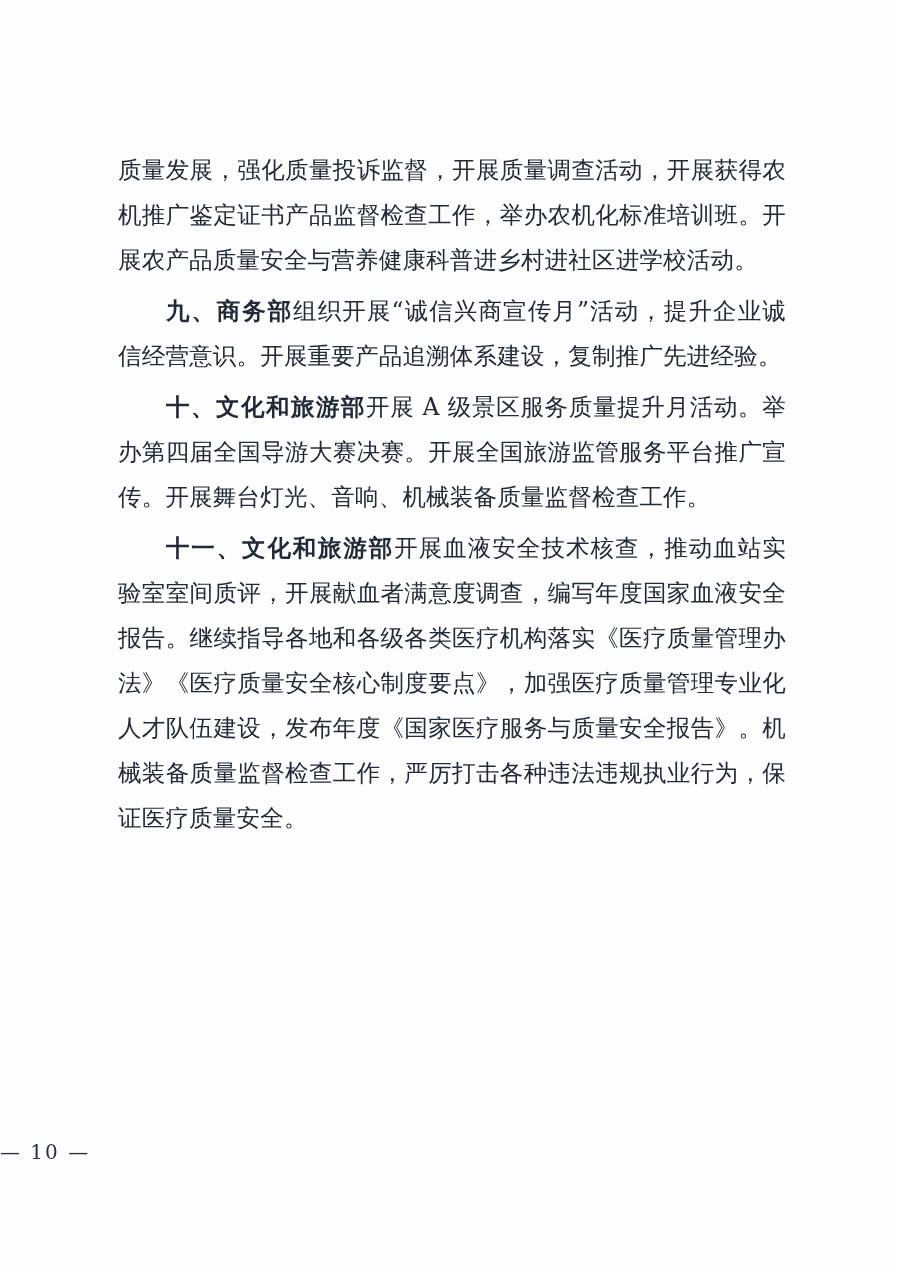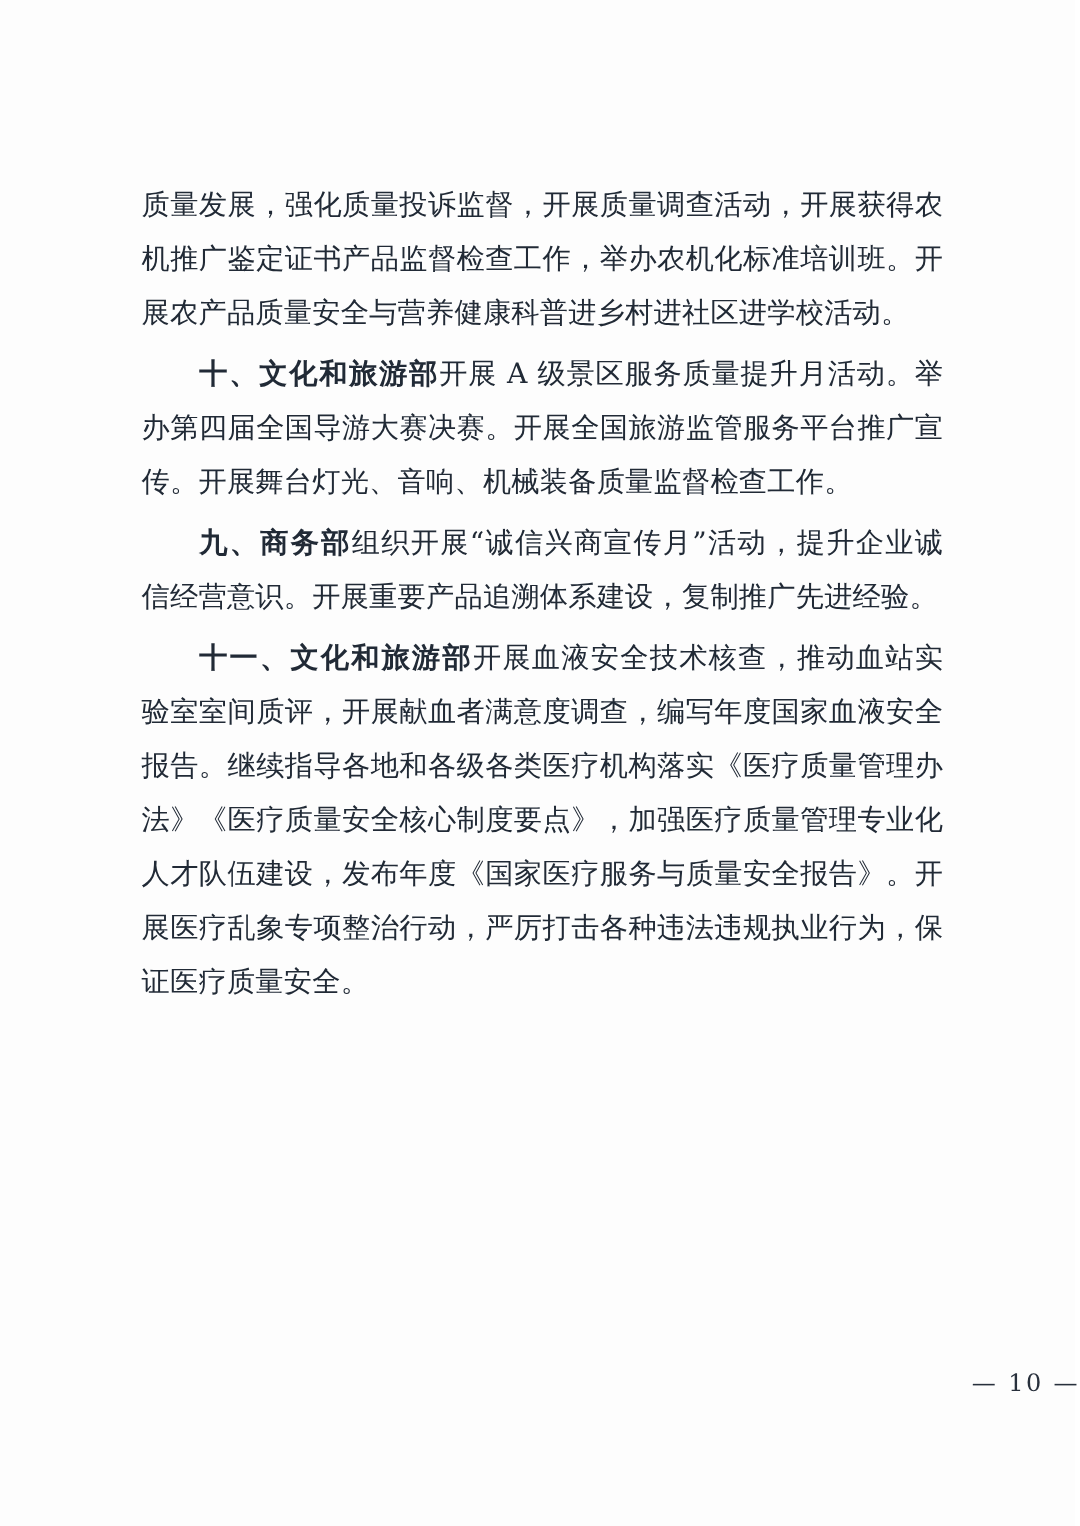--- a/index.html
+++ b/index.html
@@ -45,46 +45,46 @@
   }
   .bold-lead {
     font-weight: 700;
     letter-spacing: 1px;
   }
   .footer {
     position: absolute;
     left: 0;
     top: 1140px;
     width: 900px;
-    text-align: right;
+    text-align: left;
     font-size: 20px;
     color: #28303c;
     letter-spacing: 2px;
     font-family: "DejaVu Serif", "Liberation Serif", serif;
   }
 </style>
 </head>
 <body>
 
 <div class="page">
   <div class="content">
 
     <p class="para">
       <span>质量发展，强化质量投诉监督，开展质量调查活动，开展获得农机推广鉴定证书产品监督检查工作，举办农机化标准培训班。开展农产品质量安全与营养健康科普进乡村进社区进学校活动。</span>
     </p>
 
     <p class="para indent">
+      <span class="bold-lead">九、商务部</span><span>组织开展“诚信兴商宣传月”活动，提升企业诚信经营意识。开展重要产品追溯体系建设，复制推广先进经验。</span>
+    </p>
+
+    <p class="para indent">
       <span class="bold-lead">十、文化和旅游部</span><span>开展 A 级景区服务质量提升月活动。举办第四届全国导游大赛决赛。开展全国旅游监管服务平台推广宣传。开展舞台灯光、音响、机械装备质量监督检查工作。</span>
     </p>
 
     <p class="para indent">
-      <span class="bold-lead">九、商务部</span><span>组织开展“诚信兴商宣传月”活动，提升企业诚信经营意识。开展重要产品追溯体系建设，复制推广先进经验。</span>
-    </p>
-
-    <p class="para indent">
-      <span class="bold-lead">十一、文化和旅游部</span><span>开展血液安全技术核查，推动血站实验室室间质评，开展献血者满意度调查，编写年度国家血液安全报告。继续指导各地和各级各类医疗机构落实《医疗质量管理办法》《医疗质量安全核心制度要点》，加强医疗质量管理专业化人才队伍建设，发布年度《国家医疗服务与质量安全报告》。开展医疗乱象专项整治行动，严厉打击各种违法违规执业行为，保证医疗质量安全。</span>
+      <span class="bold-lead">十一、文化和旅游部</span><span>开展血液安全技术核查，推动血站实验室室间质评，开展献血者满意度调查，编写年度国家血液安全报告。继续指导各地和各级各类医疗机构落实《医疗质量管理办法》《医疗质量安全核心制度要点》，加强医疗质量管理专业化人才队伍建设，发布年度《国家医疗服务与质量安全报告》。机械装备质量监督检查工作，严厉打击各种违法违规执业行为，保证医疗质量安全。</span>
     </p>
 
 
   </div>
 
   <div class="footer">— 10 —</div>
 </div>
 
 </body></html>

